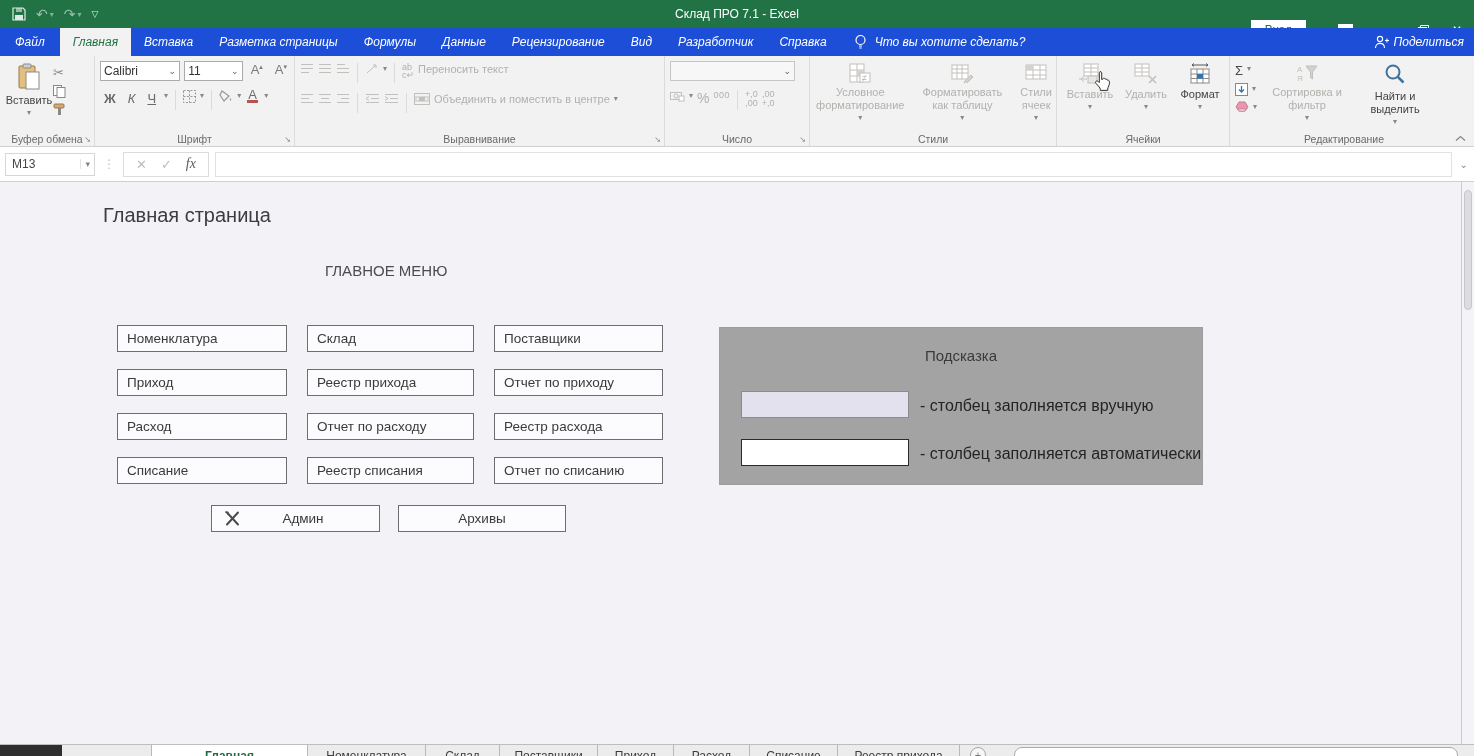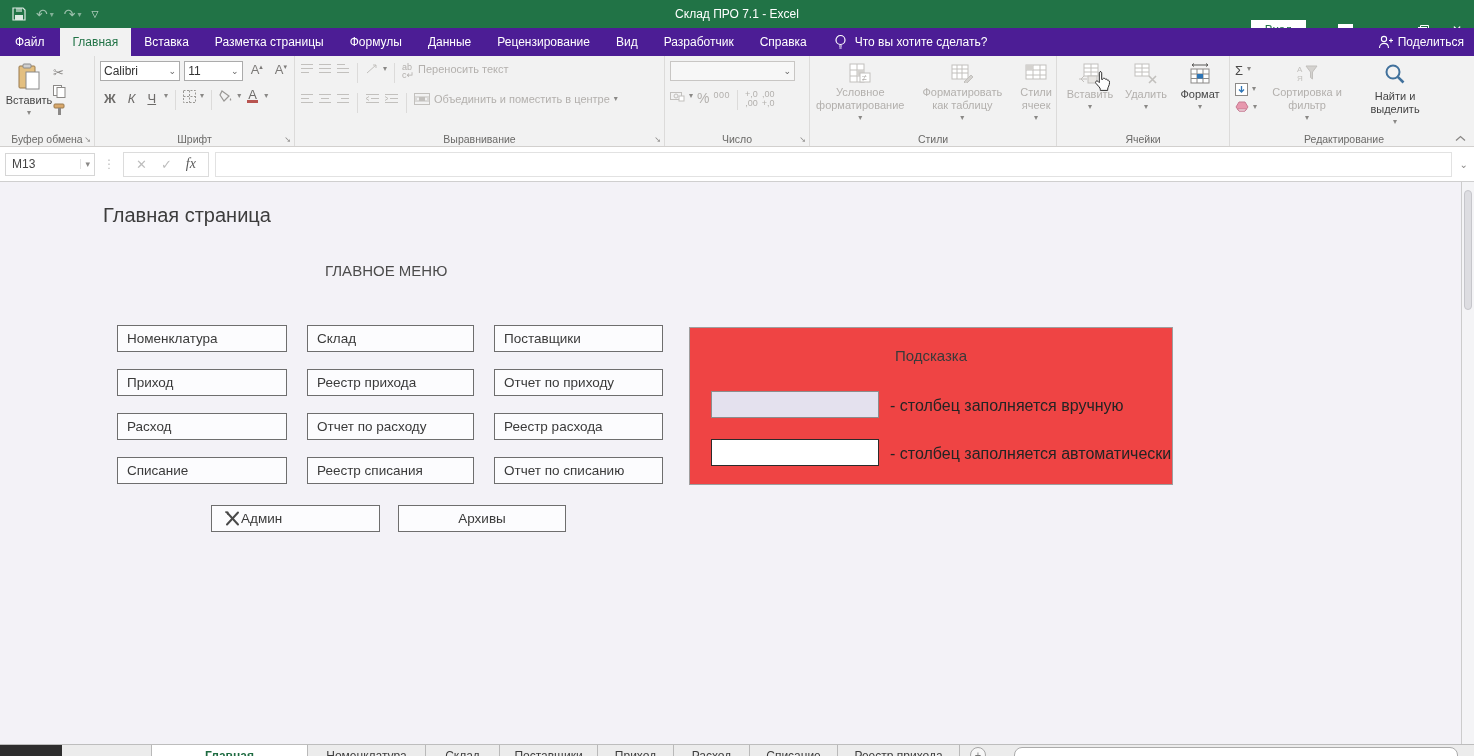--- a/index.html
+++ b/index.html
@@ -12,21 +12,21 @@
   .qat{display:flex;align-items:center;gap:10px;padding-left:12px;}
   .qbtn{display:flex;align-items:center;color:#fff;font-size:14px;opacity:.85;cursor:default;}
   .qbtn .dd{font-size:8px;margin-left:2px;opacity:.8;}
   .win-title{position:absolute;left:0;right:0;text-align:center;font-size:12px;color:#fff;pointer-events:none;}
   .tb-right{position:absolute;right:0;top:16px;height:28px;display:flex;align-items:center;}
   .signin{background:#fff;color:#217346;font-size:12px;border:none;padding:3px 14px;margin-right:22px;cursor:pointer;}
   .winbtn{width:34px;height:28px;display:flex;align-items:center;justify-content:center;color:#fff;font-size:12px;}
   .ribopts{margin-right:10px;}
 
   
-  .tabrow{position:absolute;left:0;top:28px;width:1474px;height:28px;background:#4c1d95;display:flex;align-items:flex-end;}
+  .tabrow{position:absolute;left:0;top:28px;width:1474px;height:28px;background:#1d4ed8;display:flex;align-items:flex-end;font-style:italic;}
   .rtab{height:28px;line-height:28px;padding:0 13px;font-size:12px;color:#fff;cursor:pointer;white-space:nowrap;}
   .rtab.active{background:#f2f2f2;color:#217346;}
   .tellme{display:flex;align-items:center;gap:8px;color:#fff;font-size:12px;margin-left:14px;height:28px;cursor:pointer;}
   .share{position:absolute;right:10px;bottom:0;height:28px;display:flex;align-items:center;gap:5px;color:#fff;font-size:12px;cursor:pointer;}
 
   
   .ribbon{position:absolute;left:0;top:56px;width:1474px;height:91px;background:#f2f2f2;border-bottom:1px solid #d2d0ce;display:flex;}
   .rgroup{position:relative;height:90px;border-right:1px solid #dcdbda;padding:5px 3px 15px 5px;flex:0 0 auto;}
   .rlabel{position:absolute;bottom:1px;left:0;right:0;text-align:center;font-size:10.5px;color:#6b6a68;}
   .dlaunch{position:absolute;right:3px;bottom:2px;font-size:8px;color:#8a8886;cursor:pointer;}
@@ -54,23 +54,23 @@
   .finput{flex:1;height:25px;border:1px solid #e2e2e2;margin-left:6px;margin-right:8px;background:#fff;font-size:12px;color:#333;padding-left:6px;}
   .fexp{color:#8a8886;font-size:10px;margin-right:6px;}
 
   
   .sheet{position:absolute;left:0;top:182px;width:1474px;height:562px;background:#f3f2f7;}
   .pagetitle{position:absolute;left:103px;top:22px;font-size:20px;color:#3d3d3d;}
   .menutitle{position:absolute;left:325px;top:80px;font-size:15px;color:#4c4c4c;}
   .menugrid{position:absolute;left:117px;top:143px;display:grid;grid-template-columns:170px 167px 169px;grid-auto-rows:27px;column-gap:20px;row-gap:17px;}
   .mbtn{background:#fcfcfe;border:1px solid #6e6e6e;font-size:13.5px;color:#3a3a3a;display:flex;align-items:center;padding-left:9px;cursor:pointer;}
   .adminbtn{position:absolute;left:211px;top:323px;width:169px;height:27px;background:#fcfcfe;border:1px solid #6e6e6e;display:flex;align-items:center;cursor:pointer;}
-  .adminbtn .lab{flex:1;font-size:13.5px;color:#3a3a3a;margin-right:14px;}
+  .adminbtn .lab{flex:1;text-align:center;font-size:13.5px;color:#3a3a3a;margin-right:14px;}
   .archbtn{position:absolute;left:398px;top:323px;width:168px;height:27px;background:#fcfcfe;border:1px solid #6e6e6e;display:flex;align-items:center;justify-content:center;font-size:13.5px;color:#3a3a3a;cursor:pointer;}
-  .hint{position:absolute;left:689px;top:145px;width:484px;height:158px;border:1px solid #9e9e9e;background:#ef4444;}
+  .hint{position:absolute;left:719px;top:145px;width:484px;height:158px;border:1px solid #9e9e9e;background:#a3a3a3;}
   .hint-title{position:absolute;left:0;right:0;top:19px;text-align:center;font-size:15px;color:#3a3a3a;}
   .sw{position:absolute;left:21px;width:168px;height:27px;}
   .sw1{top:63px;background:#e4e1ee;border:1px solid #8c8c8c;}
   .sw2{top:111px;background:#ffffff;border:1px solid #2b2b2b;}
   .swlab{position:absolute;left:200px;font-size:16px;color:#242424;white-space:nowrap;}
   .swlab1{top:69px;} .swlab2{top:117px;}
   .vscroll{position:absolute;right:0;top:0;width:13px;height:562px;background:#f4f4f6;border-left:1px solid #cccccc;}
   .vthumb{position:absolute;left:2px;right:2px;top:8px;height:120px;background:#dddde1;border:1px solid #c6c6cb;border-radius:4px;}
 
   

